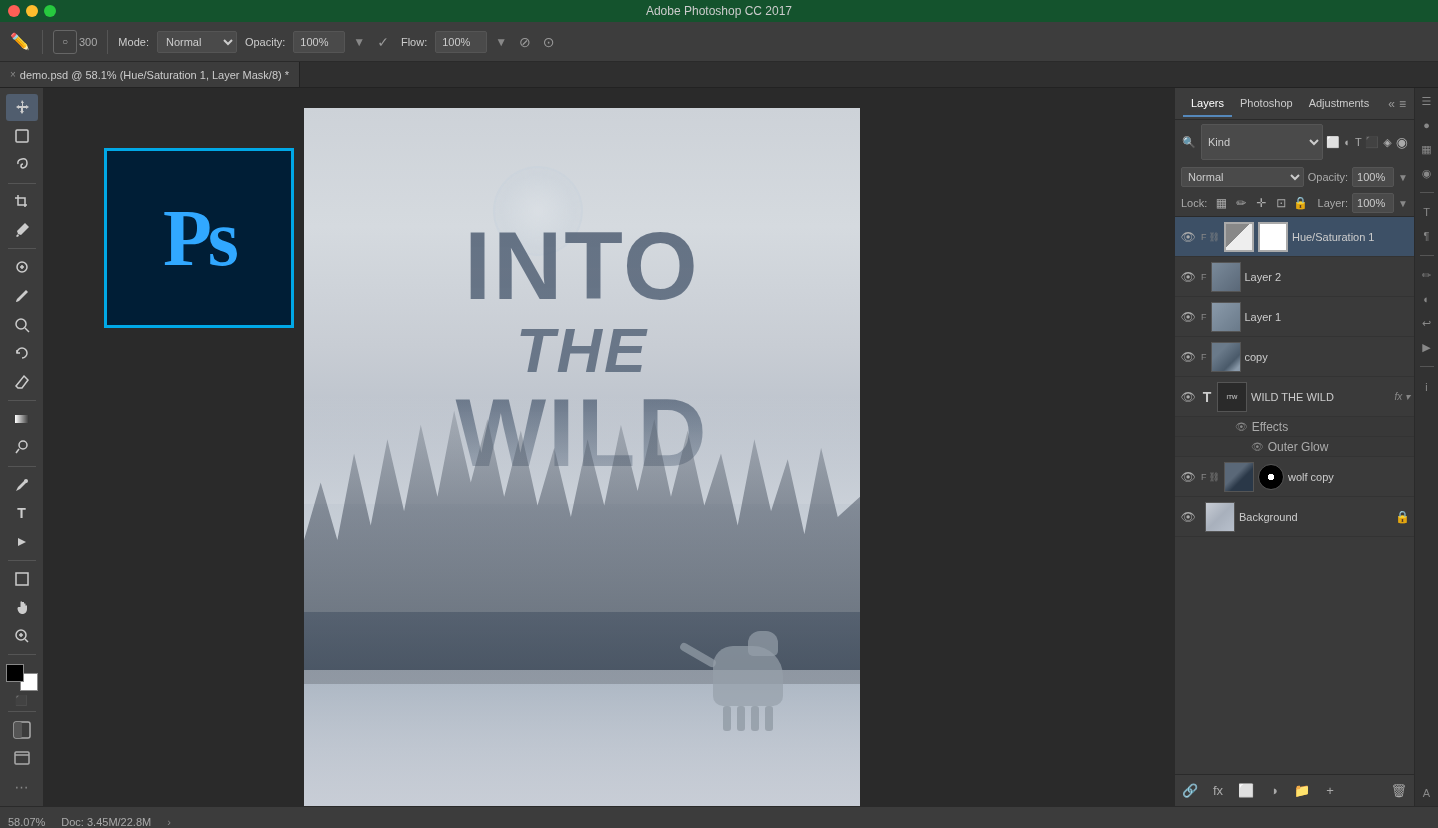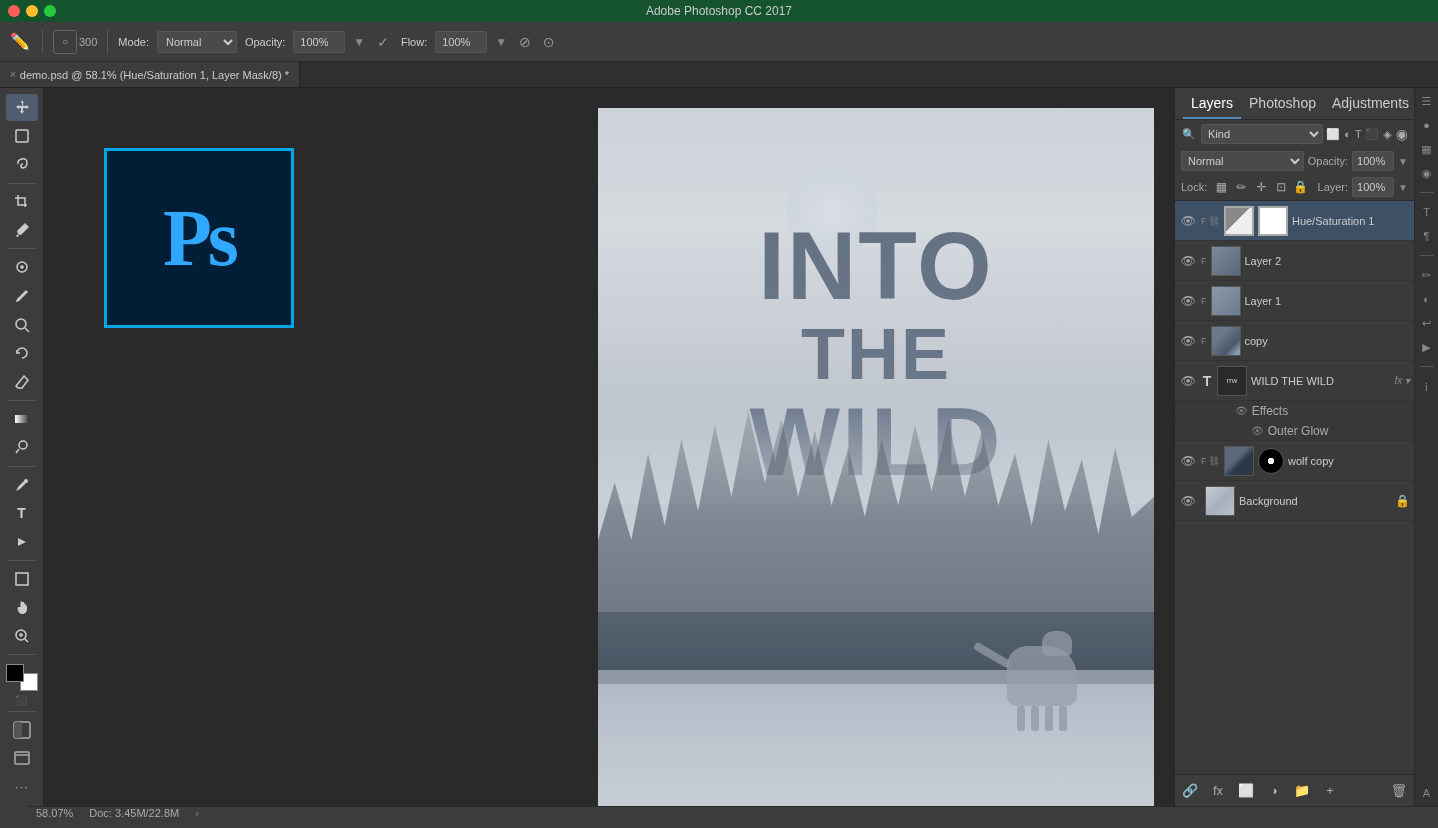--- a/index.html
+++ b/index.html
@@ -141,21 +141,21 @@
     .tool-separator {
       width: 28px; height: 1px; background: #555; margin: 3px 0;
     }
 
     
     .canvas-area {
       flex: 1;
       background: #2a2a2a;
       display: flex;
       align-items: flex-start;
-      justify-content: flex-end;
+      justify-content: flex-start;
       padding: 20px;
       overflow: auto;
       position: relative;
     }
 
     
     .ps-logo-area {
       position: absolute;
       left: 60px;
       top: 60px;
@@ -274,21 +274,21 @@
       font-family: 'Impact', 'Arial Black', sans-serif;
       color: transparent;
       background: linear-gradient(180deg, rgba(80,95,115,0.85) 0%, rgba(90,105,125,0.8) 100%);
       -webkit-background-clip: text;
       background-clip: text;
       line-height: 1.05;
       text-transform: uppercase;
       letter-spacing: 2px;
     }
     .text-line-into { font-size: 96px; display: block; }
-    .text-line-the { font-size: 72px; display: block; }
+    .text-line-the { font-size: 63px; display: block; font-style: italic; }
     .text-line-wild { font-size: 96px; display: block; }
 
     
     .right-panel {
       width: 240px;
       background: #3c3c3c;
       display: flex;
       flex-direction: column;
       border-left: 1px solid #2a2a2a;
       flex-shrink: 0;
@@ -303,21 +303,21 @@
       height: 32px;
       background: #3c3c3c;
       border-bottom: 1px solid #2a2a2a;
     }
     .panel-tabs {
       display: flex;
       gap: 0;
     }
     .panel-tab {
       padding: 6px 8px;
-      font-size: 14px;
+      font-size: 11px;
       color: #ccc;
       cursor: pointer;
       border-bottom: 2px solid transparent;
     }
     .panel-tab.active {
       color: #fff;
       border-bottom: 2px solid #5588bb;
     }
     .panel-header-icons {
       display: flex; gap: 4px; align-items: center;
@@ -335,21 +335,21 @@
       display: flex;
       align-items: center;
       padding: 4px 6px;
       gap: 4px;
     }
     .layers-filter-select {
       background: #4a4a4a;
       border: 1px solid #555;
       color: #ccc;
       font-size: 11px;
-      height: 20px;
+      height: 36px;
       flex: 1;
       border-radius: 2px;
       padding: 0 2px;
     }
     .filter-icon {
       font-size: 11px; color: #aaa;
       width: 16px; height: 16px;
       display: flex; align-items: center; justify-content: center;
     }
     .layers-mode-row {
@@ -512,27 +512,26 @@
       display: flex; align-items: center; justify-content: center;
       font-size: 11px; color: #888;
     }
 
     
     .status-bar {
       height: 22px;
       background: #3c3c3c;
       border-top: 1px solid #2a2a2a;
       display: flex;
-      align-items: flex-start;
+      align-items: flex-end;
       padding: 0 8px;
       font-size: 11px;
       color: #aaa;
       gap: 16px;
       flex-shrink: 0;
-      margin-left: 28px;
     }
     .thumb-layer2 { background: linear-gradient(135deg, #7a8a9a 0%, #5a6878 100%); }
     .thumb-layer1 { background: linear-gradient(135deg, #8a9aaa 0%, #6a7a8a 100%); }
     .thumb-wolf { background: linear-gradient(135deg, #6a7a8a 30%, #4a5a6a 70%, #8a9aaa 90%); }
     .thumb-wolfcopy { background: linear-gradient(135deg, #5a6878 40%, #2a3848 60%); }
     .thumb-bg { background: linear-gradient(135deg, #c8cdd5 0%, #a8b0bc 50%, #b8c0cc 100%); }
     .fx-badge { font-size: 10px; color: #888; font-style: italic; }
 
     
     .layers-list::-webkit-scrollbar { width: 6px; }

